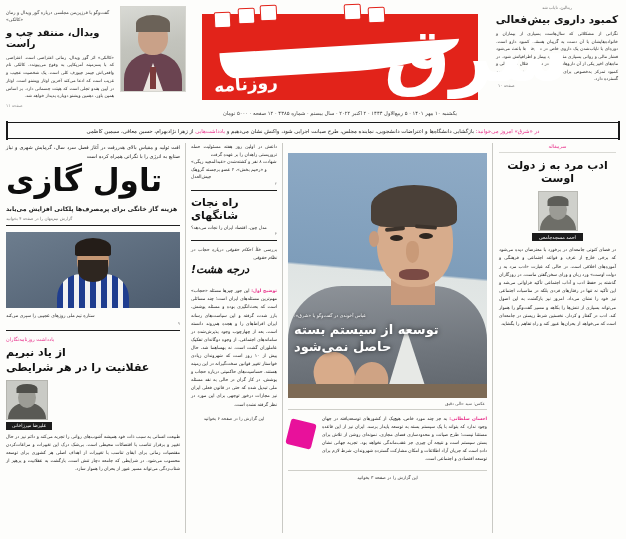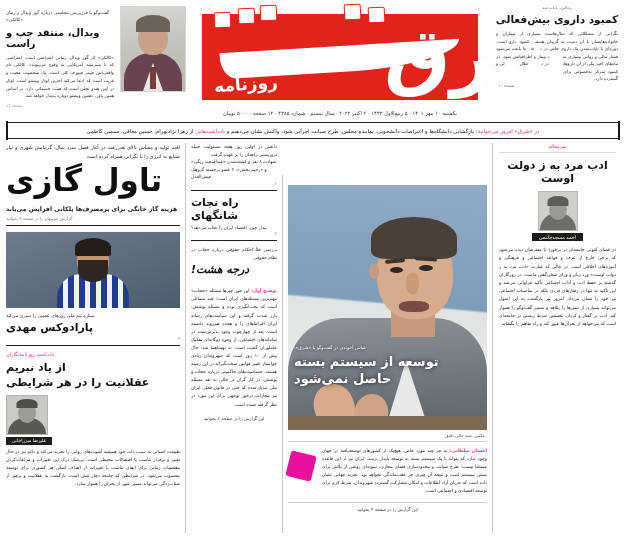--- a/index.html
+++ b/index.html
@@ -217,21 +217,20 @@
     font-size: 4.5px; color: #232323; text-align: justify;
     line-height: 1.82; column-count: 1;
   }
 
   
   .col-center {
     width: 210px; flex: 0 0 210px;
     padding: 10px 5px;
     border-left: .8px solid #c9c9c4;
     position: relative;
-    margin-top: 32px;
   }
   .photo-main {
     width: 100%; height: 245px;
     position: relative; overflow: hidden;
     background: linear-gradient(160deg,#9fb6cc 0%, #8aa4bd 40%, #cfd8dd 100%);
   }
   .pm-wall {
     position: absolute; inset: 0;
     background: linear-gradient(185deg,#8fabc6 0%, #7e9dba 48%, #dfe4e3 49%, #eef1ee 100%);
   }
@@ -545,21 +544,20 @@
         <div class="lead-sub">هزینه گاز خانگی برای پرمصرف‌ها پلکانی افزایش می‌یابد</div>
         <div class="lead-credit">گزارش نیم‌پنهان را در صفحه ۴ بخوانید</div>
 
         <div class="sport-photo">
           <div class="sp-body"></div>
             <div class="sp-head"></div>
           <div class="sp-beard"></div>
             <div class="sp-hair"></div>
         </div>
         <div class="sport-sub">ستاره تیم ملی روزهای عجیبی را سپری می‌کند</div>
-        <div class="sport-title">پارادوکس مهدی</div>
         <div class="sport-pg">۹</div>
 
         <div class="note-label">یادداشت روزنامه‌نگاران</div>
         <div class="note-title">از یاد نبریم</div>
         <div class="note-title">عقلانیت را در هر شرایطی</div>
         <div class="note-author-wrap">
           <div class="note-photo">
             <div class="np-body"></div>
               <div class="np-face"></div>
               <div class="np-hair"></div>

